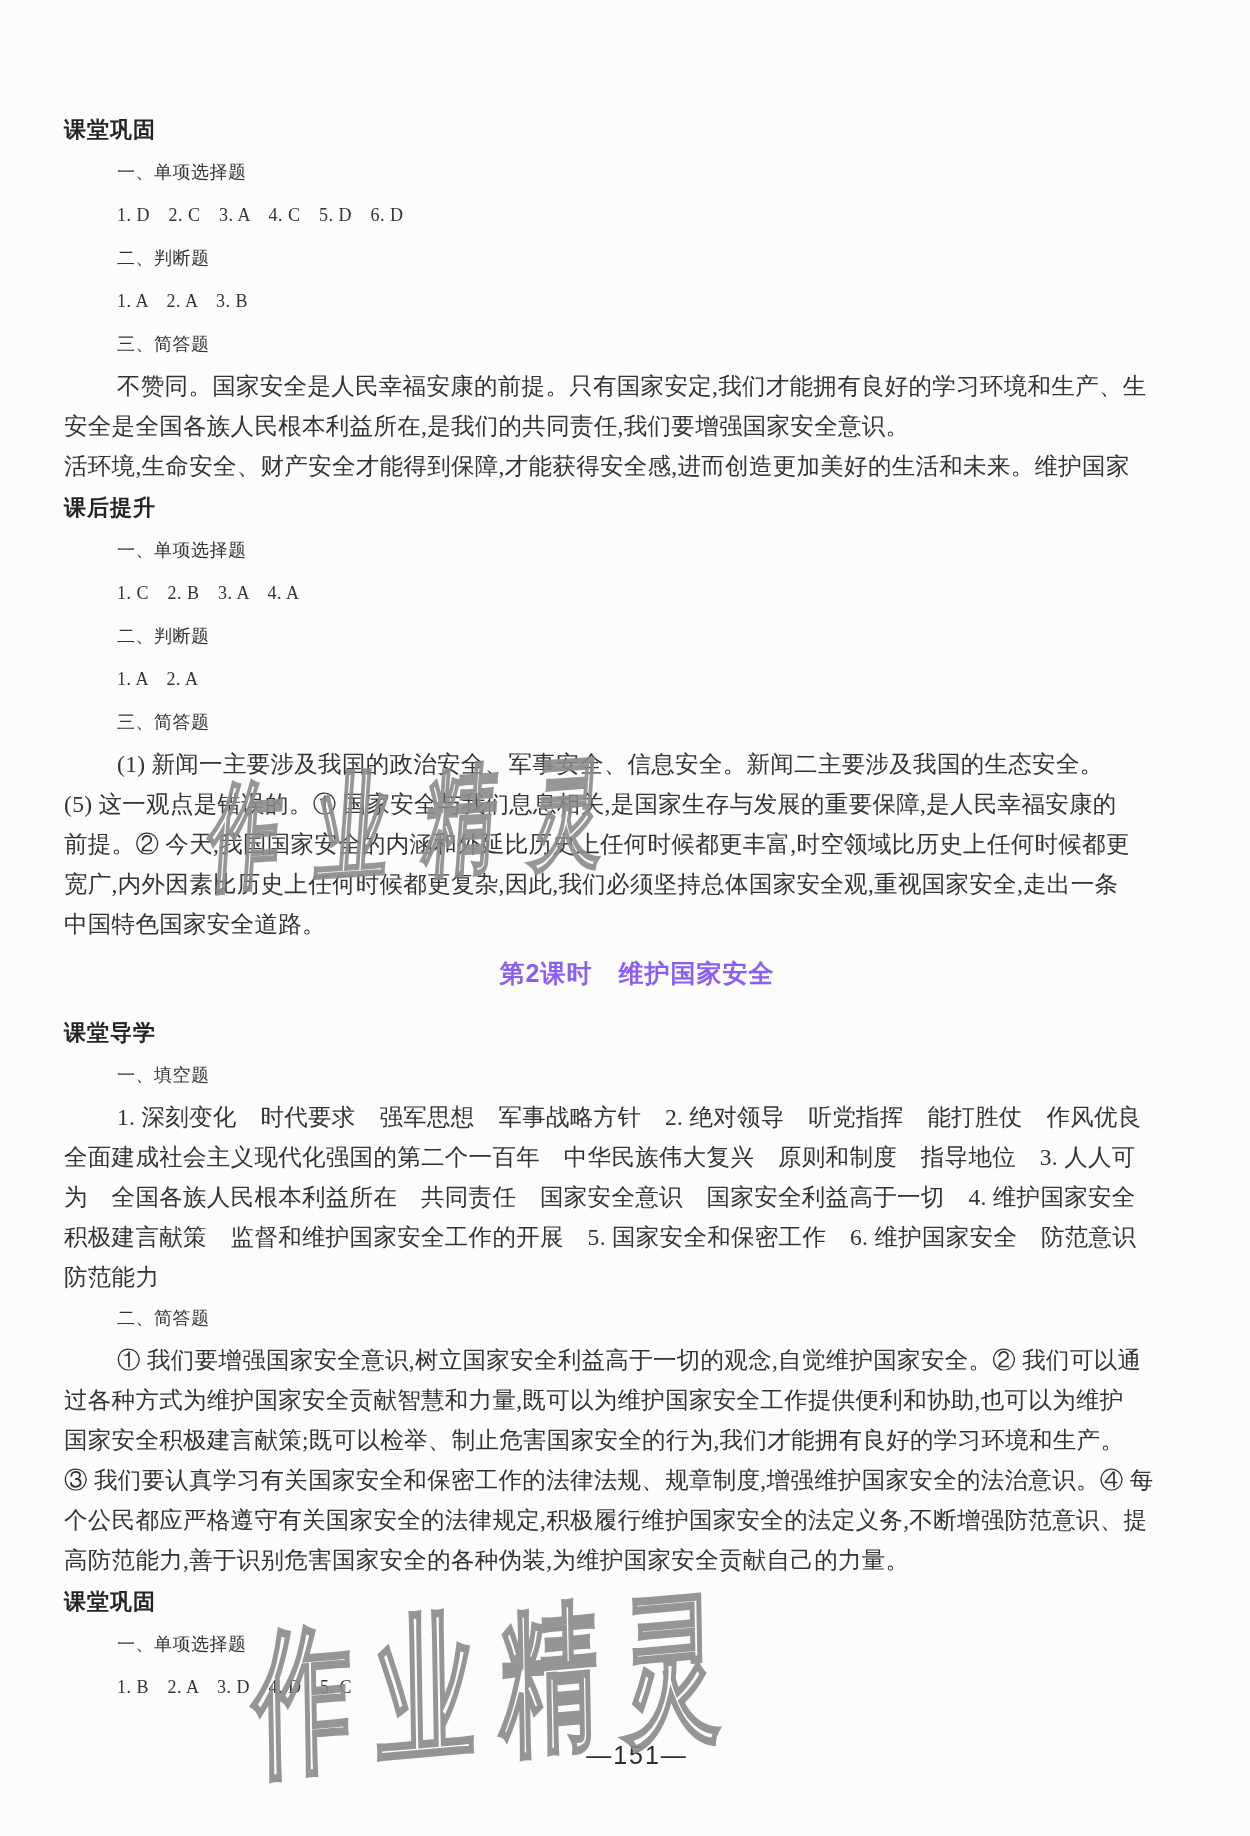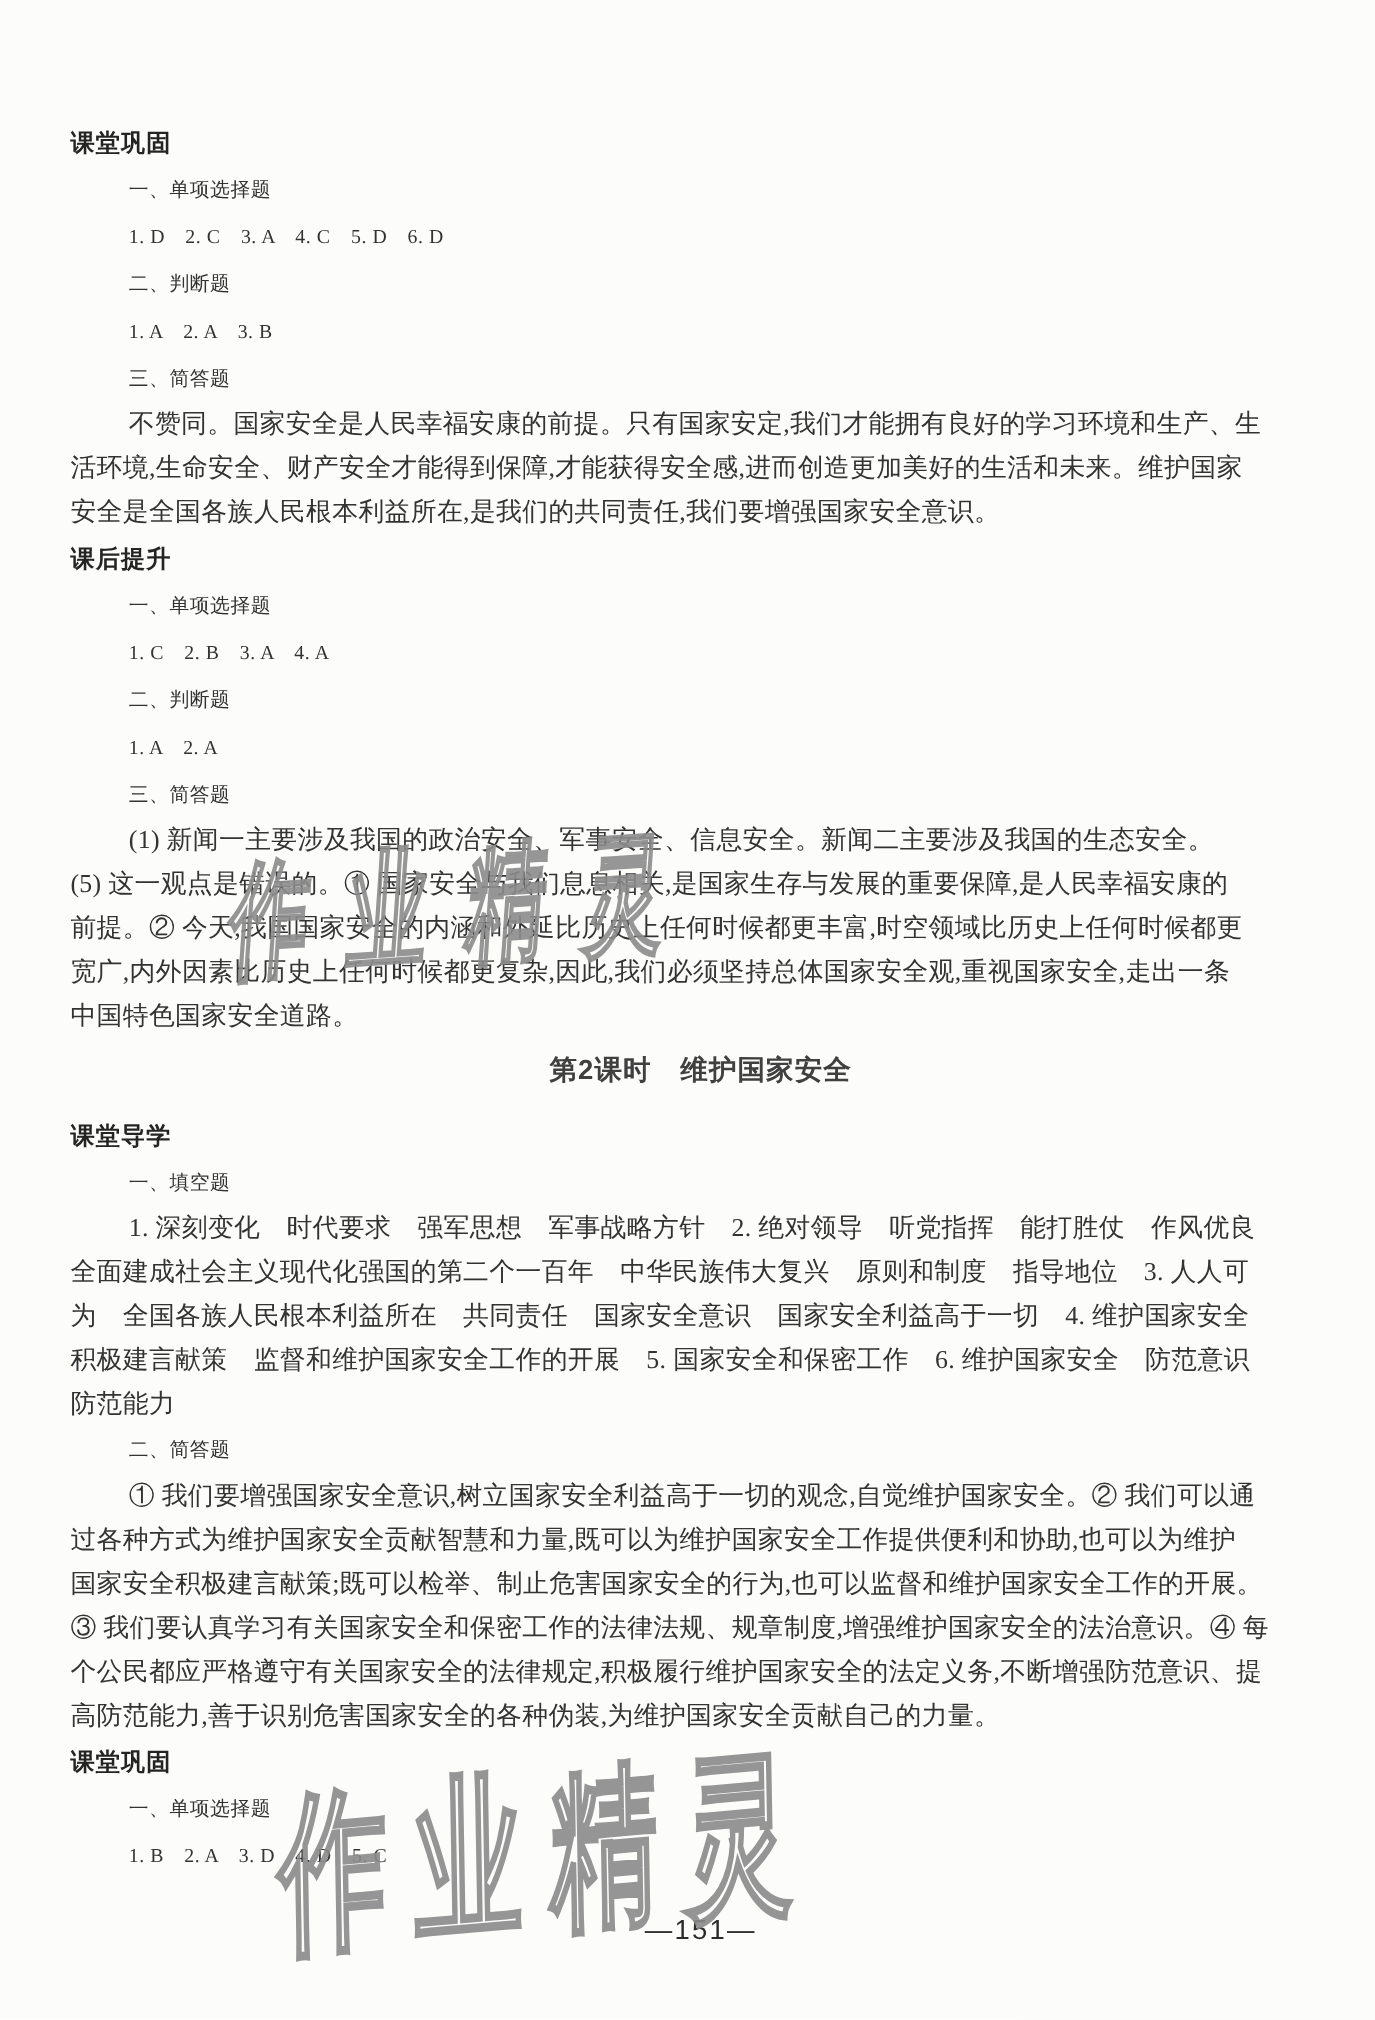--- a/index.html
+++ b/index.html
@@ -49,21 +49,21 @@
     white-space:nowrap;
   }
   
   .t{
     font-family:"Liberation Sans","DejaVu Sans",sans-serif;
     font-weight:700;
     font-size:25px;
     line-height:43px;
     margin:8px 0 16px 0;
     text-align:center;
-    color:#404040;
+    color:#8b5cf6;
     letter-spacing:1px;
   }
   .pg{
     margin-top:32px;
     text-align:center;
     font-family:"Liberation Sans","DejaVu Sans",sans-serif;
     font-size:25px;
     font-weight:500;
     color:#2c2c2c;
     letter-spacing:2px;
@@ -101,22 +101,22 @@
 
 <div class="page">
   <div class="content">
     <div class="h">课堂巩固</div>
     <div class="s">一、单项选择题</div>
     <div class="s">1. D　2. C　3. A　4. C　5. D　6. D</div>
     <div class="s">二、判断题</div>
     <div class="s">1. A　2. A　3. B</div>
     <div class="s">三、简答题</div>
     <div class="pi">不赞同。国家安全是人民幸福安康的前提。只有国家安定,我们才能拥有良好的学习环境和生产、生</div>
+    <div class="p">安全是全国各族人民根本利益所在,是我们的共同责任,我们要增强国家安全意识。</div>
     <div class="p">活环境,生命安全、财产安全才能得到保障,才能获得安全感,进而创造更加美好的生活和未来。维护国家</div>
-    <div class="p">安全是全国各族人民根本利益所在,是我们的共同责任,我们要增强国家安全意识。</div>
     <div class="h">课后提升</div>
     <div class="s">一、单项选择题</div>
     <div class="s">1. C　2. B　3. A　4. A</div>
     <div class="s">二、判断题</div>
     <div class="s">1. A　2. A</div>
     <div class="s">三、简答题</div>
     <div class="pi">(1) 新闻一主要涉及我国的政治安全、军事安全、信息安全。新闻二主要涉及我国的生态安全。</div>
     <div class="p">(5) 这一观点是错误的。① 国家安全与我们息息相关,是国家生存与发展的重要保障,是人民幸福安康的</div>
     <div class="p">前提。② 今天,我国国家安全的内涵和外延比历史上任何时候都更丰富,时空领域比历史上任何时候都更</div>
     <div class="p">宽广,内外因素比历史上任何时候都更复杂,因此,我们必须坚持总体国家安全观,重视国家安全,走出一条</div>
@@ -125,21 +125,21 @@
     <div class="h">课堂导学</div>
     <div class="s">一、填空题</div>
     <div class="pi">1. 深刻变化　时代要求　强军思想　军事战略方针　2. 绝对领导　听党指挥　能打胜仗　作风优良</div>
     <div class="p">全面建成社会主义现代化强国的第二个一百年　中华民族伟大复兴　原则和制度　指导地位　3. 人人可</div>
     <div class="p">为　全国各族人民根本利益所在　共同责任　国家安全意识　国家安全利益高于一切　4. 维护国家安全</div>
     <div class="p">积极建言献策　监督和维护国家安全工作的开展　5. 国家安全和保密工作　6. 维护国家安全　防范意识</div>
     <div class="p">防范能力</div>
     <div class="s">二、简答题</div>
     <div class="pi">① 我们要增强国家安全意识,树立国家安全利益高于一切的观念,自觉维护国家安全。② 我们可以通</div>
     <div class="p">过各种方式为维护国家安全贡献智慧和力量,既可以为维护国家安全工作提供便利和协助,也可以为维护</div>
-    <div class="p">国家安全积极建言献策;既可以检举、制止危害国家安全的行为,也可以监督和维护国家安全工作的开展。</div>
+    <div class="p">国家安全积极建言献策;既可以检举、制止危害国家安全的行为,我们才能拥有良好的学习环境和生产。</div>
     <div class="p">③ 我们要认真学习有关国家安全和保密工作的法律法规、规章制度,增强维护国家安全的法治意识。④ 每</div>
     <div class="p">个公民都应严格遵守有关国家安全的法律规定,积极履行维护国家安全的法定义务,不断增强防范意识、提</div>
     <div class="p">高防范能力,善于识别危害国家安全的各种伪装,为维护国家安全贡献自己的力量。</div>
     <div class="h">课堂巩固</div>
     <div class="s">一、单项选择题</div>
     <div class="s">1. B　2. A　3. D　4. D　5. C</div>
     <div class="pg">—151—</div>
   </div>
 
   <div class="wm wm1">作业精灵</div>

